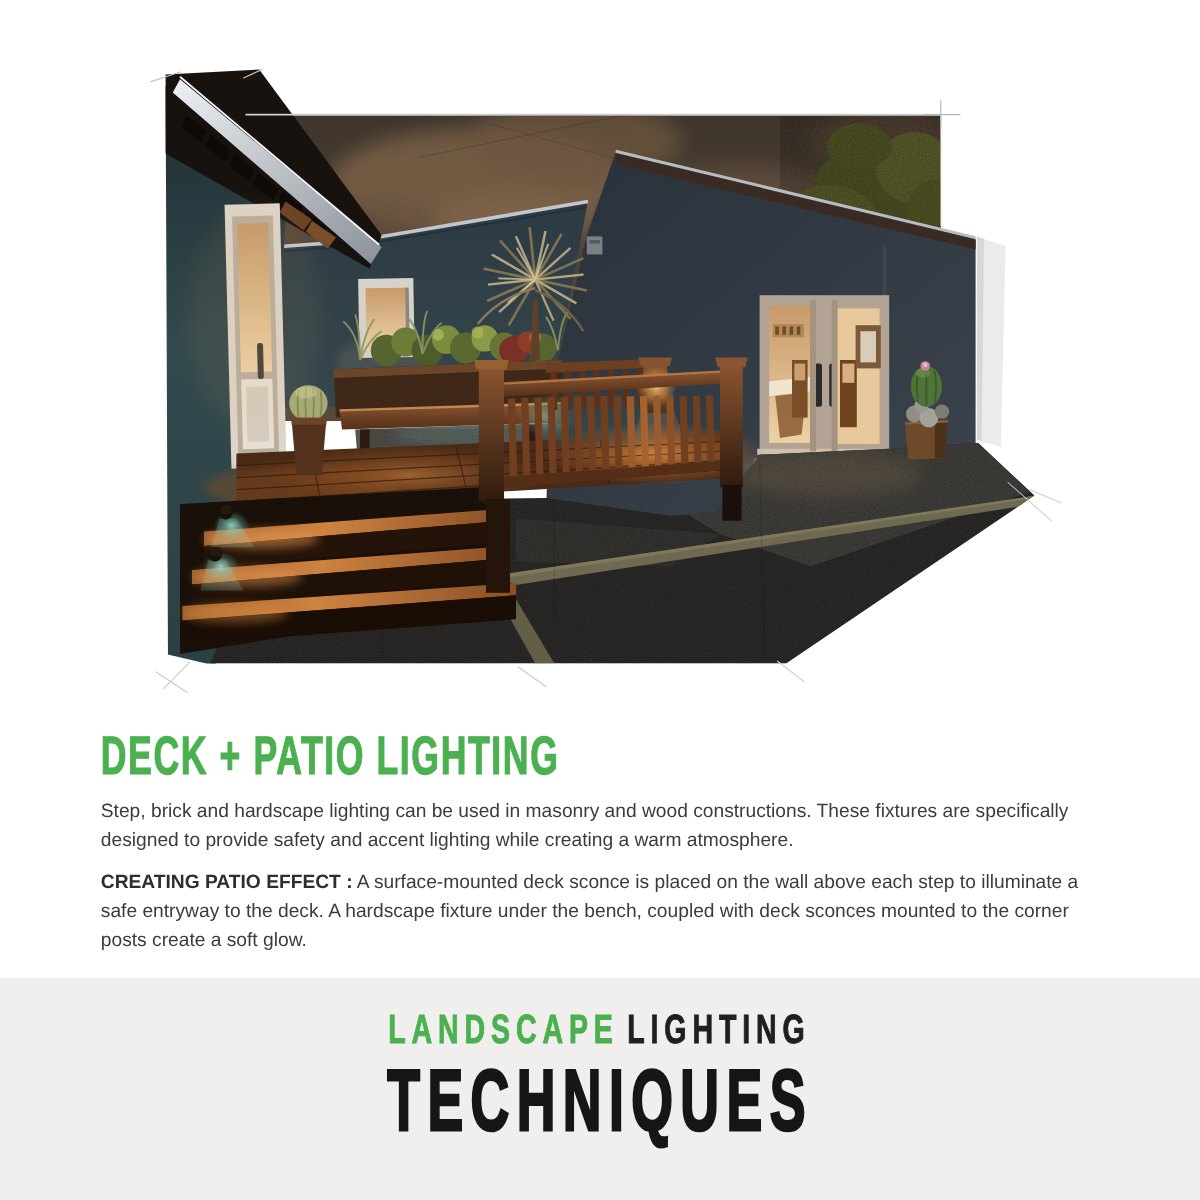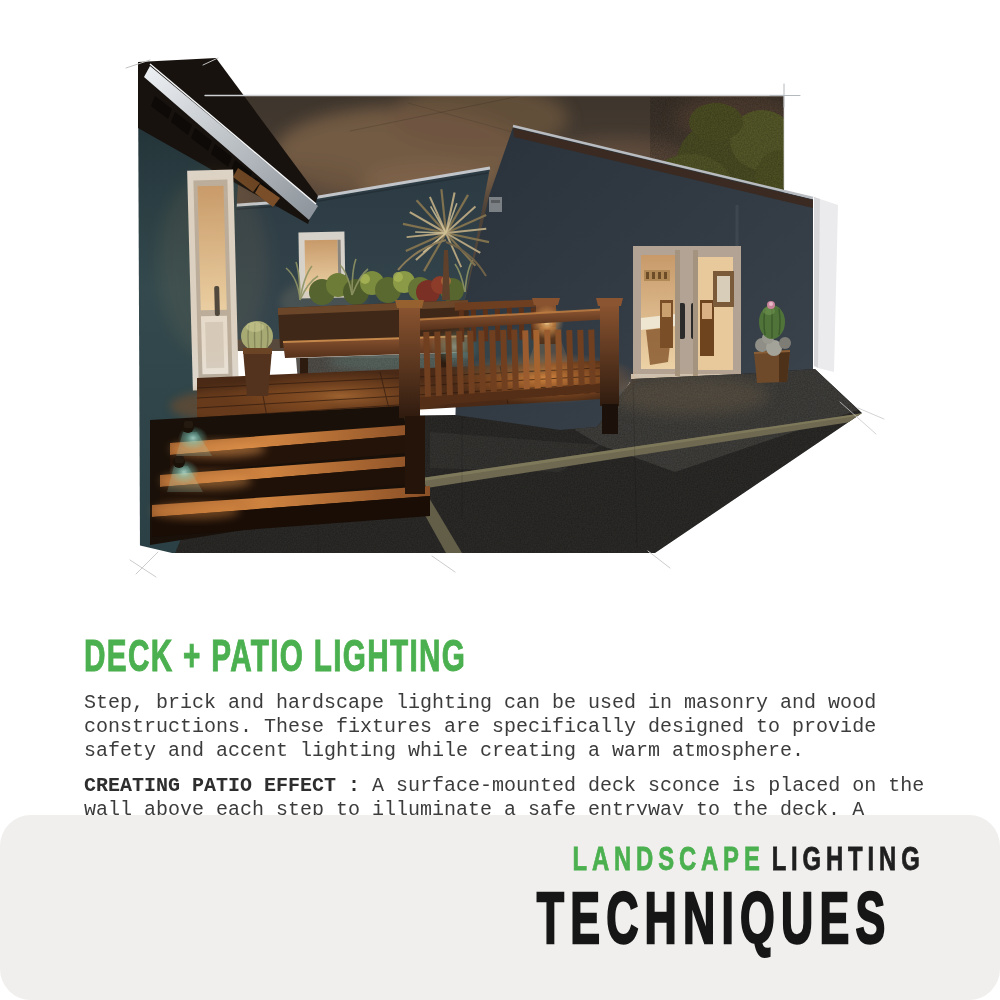--- a/index.html
+++ b/index.html
@@ -2,31 +2,31 @@
 <html><head>
 <meta charset="utf-8">
 <style>
   html,body{margin:0;padding:0;}
   body{
     width:1000px;height:1000px;position:relative;overflow:hidden;
     background:#ffffff;font-family:"Liberation Sans", sans-serif;
   }
   .canvas{position:absolute;inset:0;}
   svg.scene{position:absolute;left:0;top:0;width:1000px;height:1000px;}
-  .copy{position:absolute;left:84px;top:607px;width:846px;margin-top:26px;}
+  .copy{position:absolute;left:84px;top:607px;width:846px;}
   h1.title{
     margin:0 0 13px 0;color:#4bb04f;font-size:45px;font-weight:700;line-height:1;
     letter-spacing:2px;display:inline-block;transform:scaleX(.66);transform-origin:left center;
     -webkit-text-stroke:1px #4bb04f;white-space:nowrap;
   }
-  .copy p{margin:0 0 11px 0;font-size:20px;line-height:24px;color:#3c3c3c;font-family:Liberation Mono, monospace;}
+  .copy p{margin:0 0 11px 0;font-size:16px;line-height:24px;color:#3c3c3c;}
   .copy p strong{font-weight:700;color:#2e2e2e;}
   .footer{
     position:absolute;left:0;top:815px;width:1000px;height:185px;background:#f0efed;
-    display:flex;flex-direction:column;align-items:flex-end;padding-top:25px;box-sizing:border-box;border-radius:31px;
+    display:flex;flex-direction:column;align-items:center;padding-top:25px;box-sizing:border-box;
   }
   .brand-line{
     font-size:34px;font-weight:700;letter-spacing:7px;line-height:1.1;white-space:nowrap;
     display:inline-block;transform:scaleX(.70);transform-origin:center;
     -webkit-text-stroke:0.8px currentColor;color:#222;
   }
   .brand-line .green{color:#4bb04f;-webkit-text-stroke:0.8px #4bb04f;margin-right:10px;}
   .brand-line .dark{color:#1f1f1f;-webkit-text-stroke:0.8px #1f1f1f;}
   .big-title{
     margin-top:4px;font-size:72px;font-weight:700;letter-spacing:10px;line-height:1.05;

